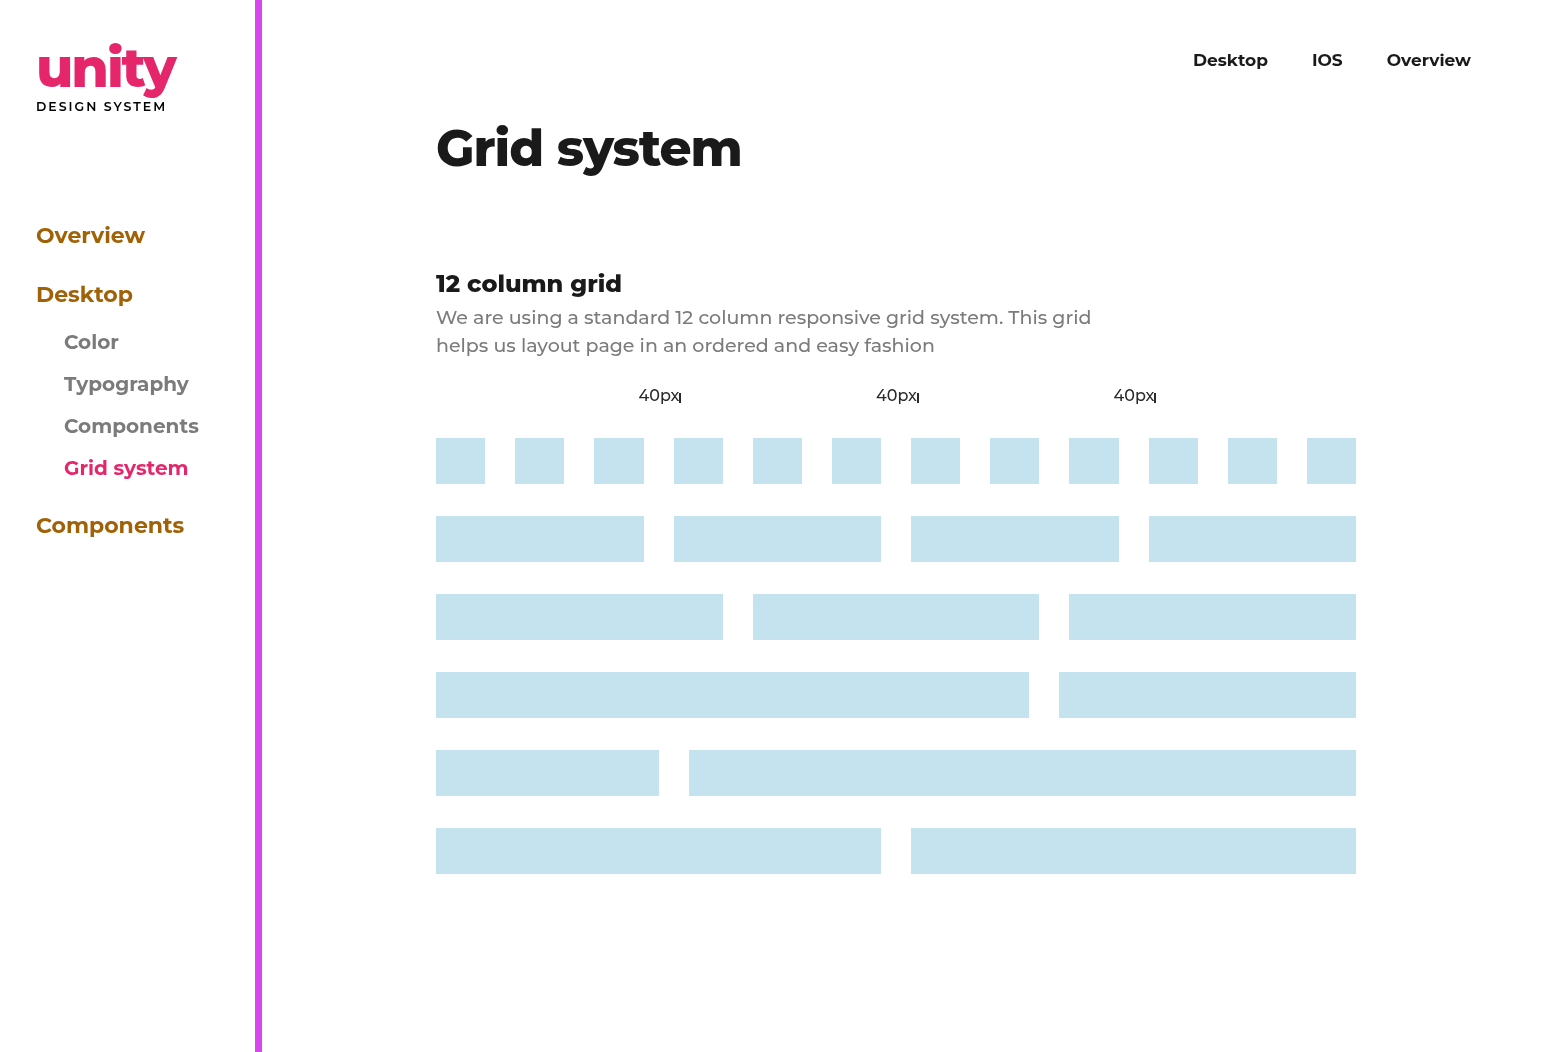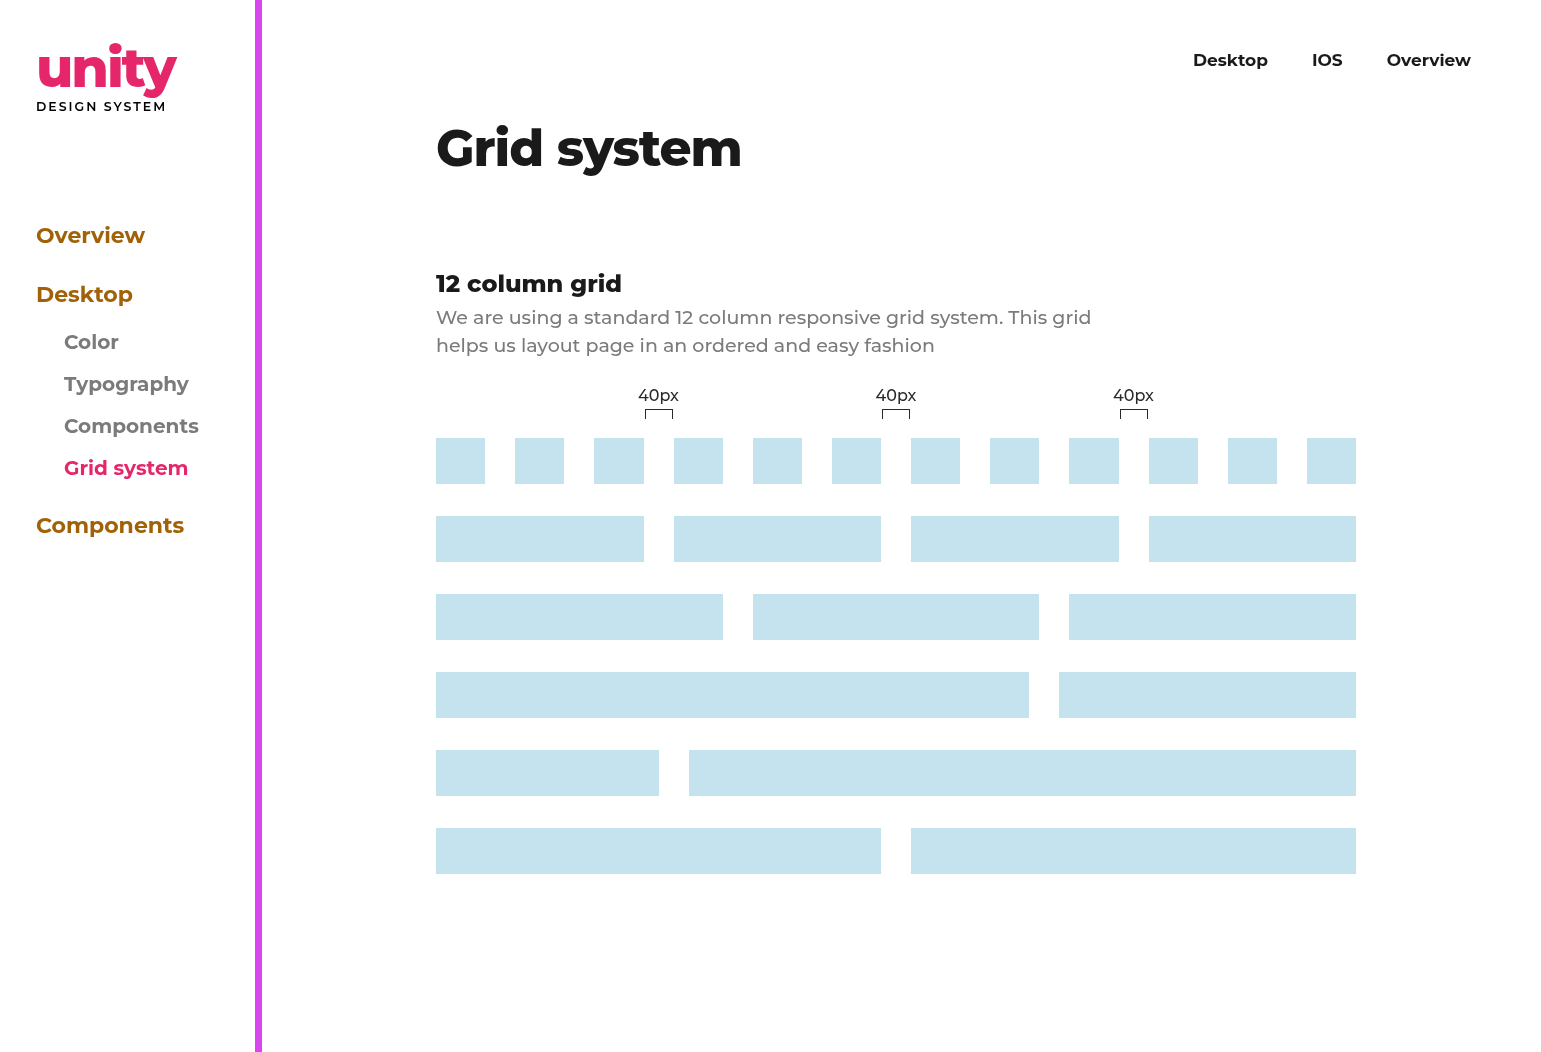--- a/index.html
+++ b/index.html
@@ -97,21 +97,21 @@
       color: #7b7b7b;
       line-height: 1.45;
       max-width: 700px;
       margin-bottom: 27px;
     }
 
     
     .grid-demo-wrap { position: relative; width: 920px; }
 
     .gutter-labels { position: relative; height: 48px; margin-bottom: 4px; }
-    .gutter { position: absolute; top:0; display:flex; flex-direction:column; align-items:center; width:40px; }
+    .gutter { position: absolute; top:0; display:flex; align-items:center; width:40px; }
     .gutter-text { font-size:16px; color:#2a2a2a; margin-bottom:4px; font-weight:500; }
     .gutter-bracket { width:28px; height:10px; border:1.5px solid #2a2a2a; border-bottom:none; }
 
     .grid-demo { display:flex; flex-direction:column; gap:32px; }
     .row { display:flex; gap:30px; }
     .cell { height:46px; background:#c4e3ef; }
 
     .c1 { flex:1 1 0; }
     .c3 { flex:3 3 0; }
     .c4 { flex:4 4 0; }

